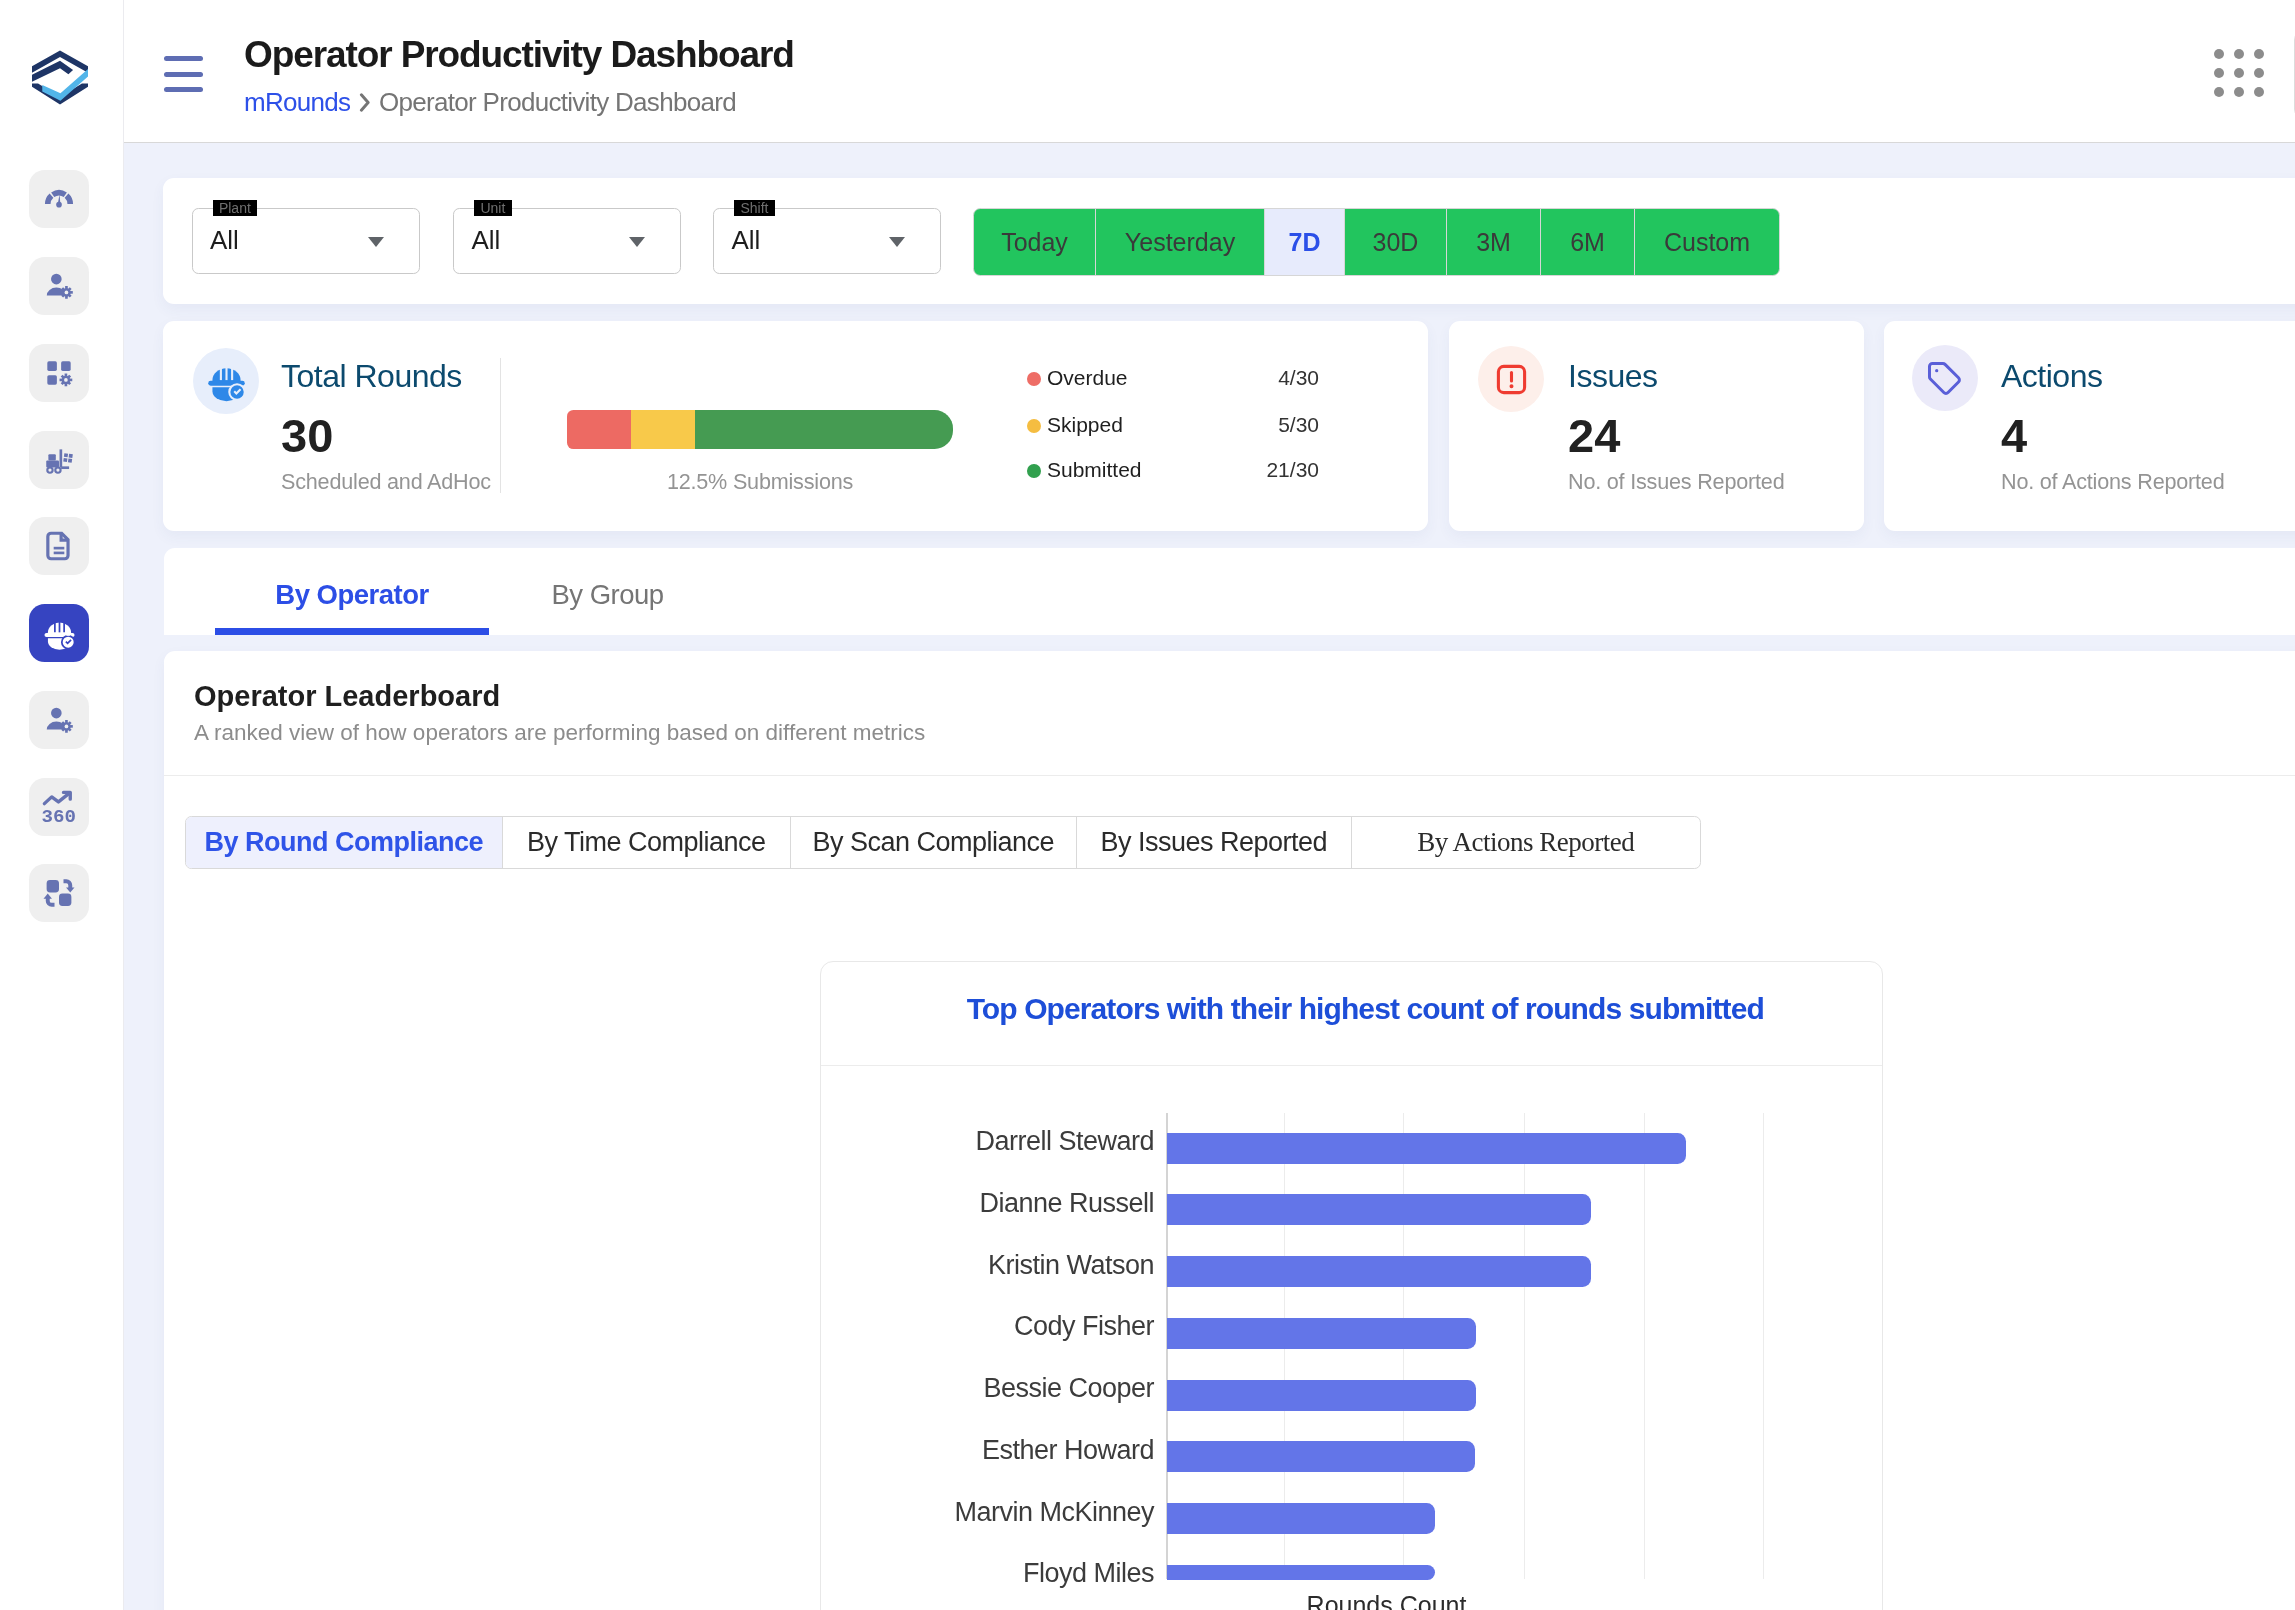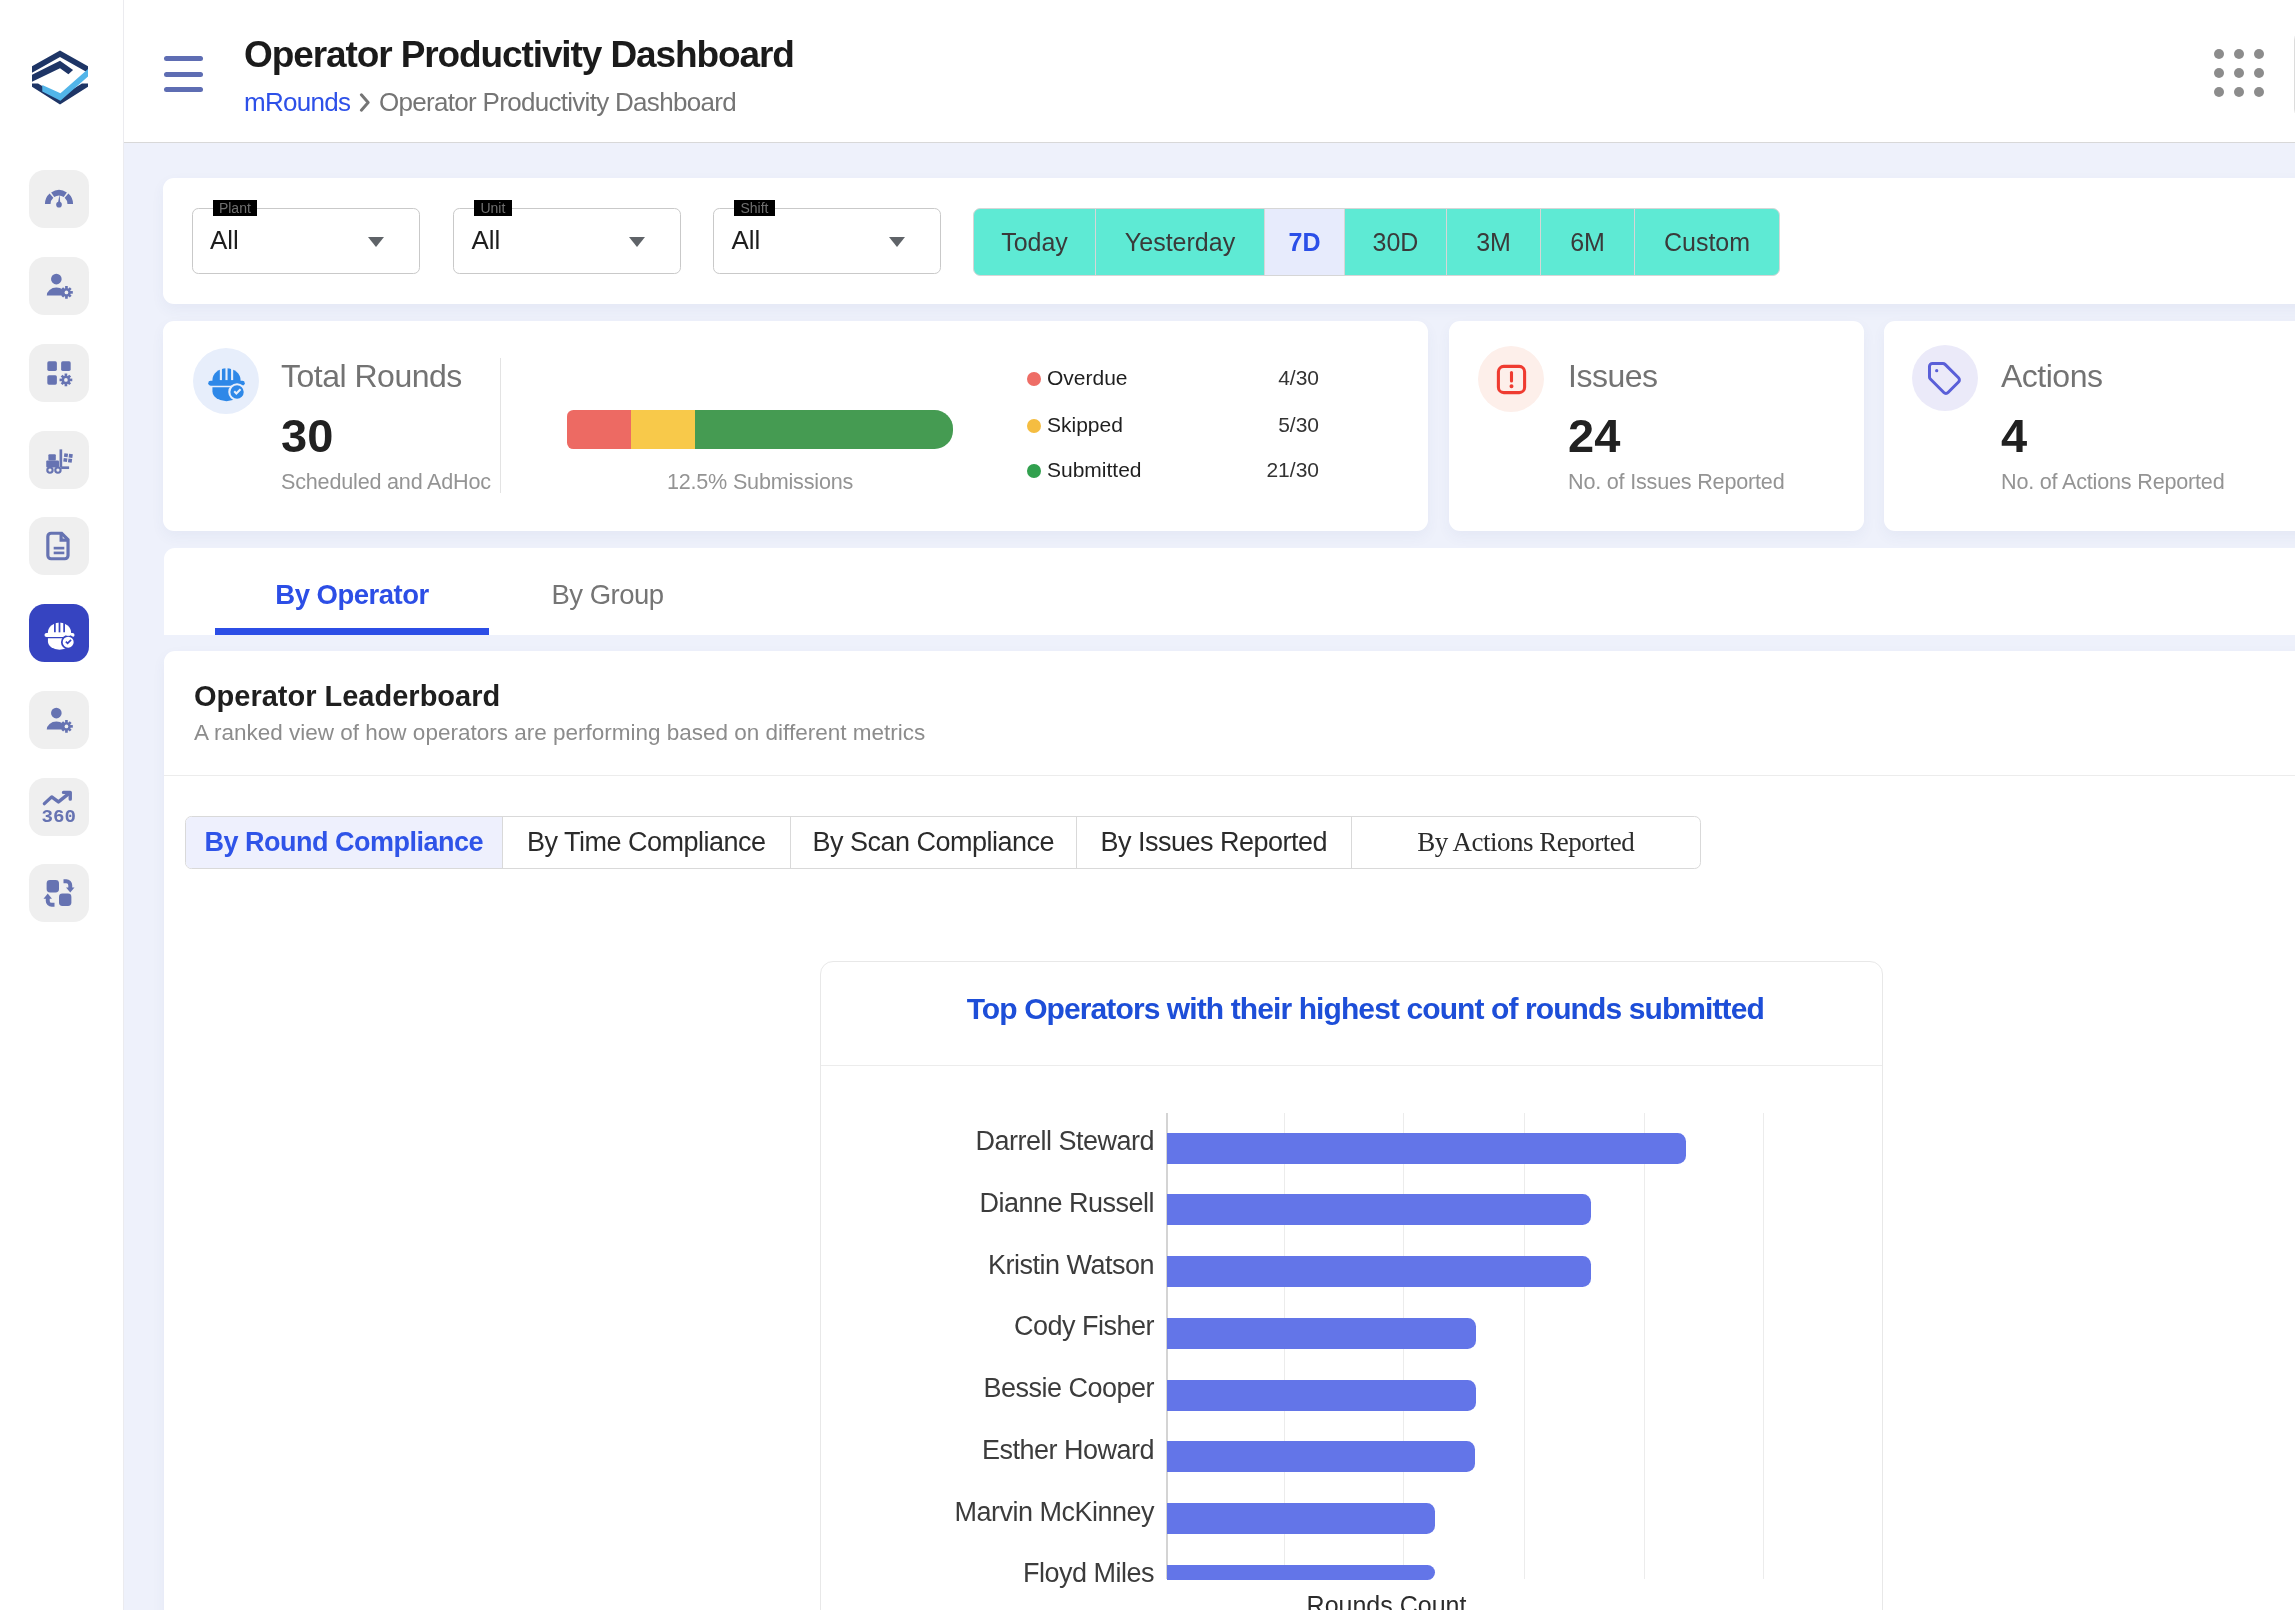--- a/index.html
+++ b/index.html
@@ -16,27 +16,27 @@
 .dots9 { left:2209px; top:44px; width:60px; height:58px; display:grid; grid-template-columns:repeat(3,1fr); }
 .dots9 i { width:10px; height:10px; border-radius:50%; background:#8c8c8c; margin:auto; }
 .profilecard { left:2294px; top:29px; width:343px; height:91px; background:#fff; border:1.4px solid #dcdcdc; border-radius:11px; }
 
 
 .filtercard { left:163px; top:178px; width:2458px; height:126px; }
 .sel { position:absolute; top:30px; width:228px; height:66px; border:1.4px solid #c9c9c9; border-radius:6.4px; }
 .sel .lbl { position:absolute; top:-9.2px; left:20px; background:#000000; padding:0 6.4px; font-size:14px; color:#6f6f6f; }
 .sel .val { position:absolute; left:17.4px; top:15.6px; font-size:26px; font-weight:500; color:#1e1e1e; }
 .sel .arr { position:absolute; right:35px; top:27.5px; width:0; height:0; border-left:8.7px solid transparent; border-right:8.7px solid transparent; border-top:10.6px solid #5f6368; }
-.segwrap { position:absolute; left:810px; top:30px; height:68px; display:flex; border:1.4px solid #d6d6d6; border-radius:7.3px; overflow:hidden; background:#5eead4; }
+.segwrap { position:absolute; left:810px; top:30px; height:68px; display:flex; border:1.4px solid #d6d6d6; border-radius:7.3px; overflow:hidden; background:#22c55e; }
 .segwrap .seg { display:flex; align-items:center; justify-content:center; font-size:25px; color:#3a3a3a; border-right:1.4px solid #d6d6d6; }
 .segwrap .seg:last-child { border-right:none; }
 .segwrap .seg.on { background:#e7ebfc; color:#2b4fe8; font-weight:600; }
 
 
-.statTitle { font-size:32px; color:#737373; letter-spacing:-0.5px; }
+.statTitle { font-size:32px; color:#0c4a6e; letter-spacing:-0.5px; }
 .statNum { font-size:47px; font-weight:bold; color:#212121; }
 .statCap { font-size:21.6px; color:#949494; letter-spacing:-0.2px; }
 .iccircle { position:absolute; border-radius:50%; width:66px; height:66px; display:flex; align-items:center; justify-content:center; }
 .navic { position:absolute; left:29px; width:60px; height:58px; background:#efefef; border-radius:15.6px; display:flex; align-items:center; justify-content:center; }
 .navic.active { background:#3644c1; }
 
 
 .tabsband { left:164px; top:548px; width:2449px; height:87px; background:#fff; border-radius:11px 11px 0 0; }
 .tab1 { position:absolute; left:51px; top:6.4px; width:274px; height:81px; display:flex; align-items:center; justify-content:center; font-size:27.5px; font-weight:bold; color:#2c4ee6; letter-spacing:-0.5px; }
 .tab2 { position:absolute; left:325px; top:6.4px; width:237px; height:81px; display:flex; align-items:center; justify-content:center; font-size:27.5px; color:#757575; letter-spacing:-0.5px; }

